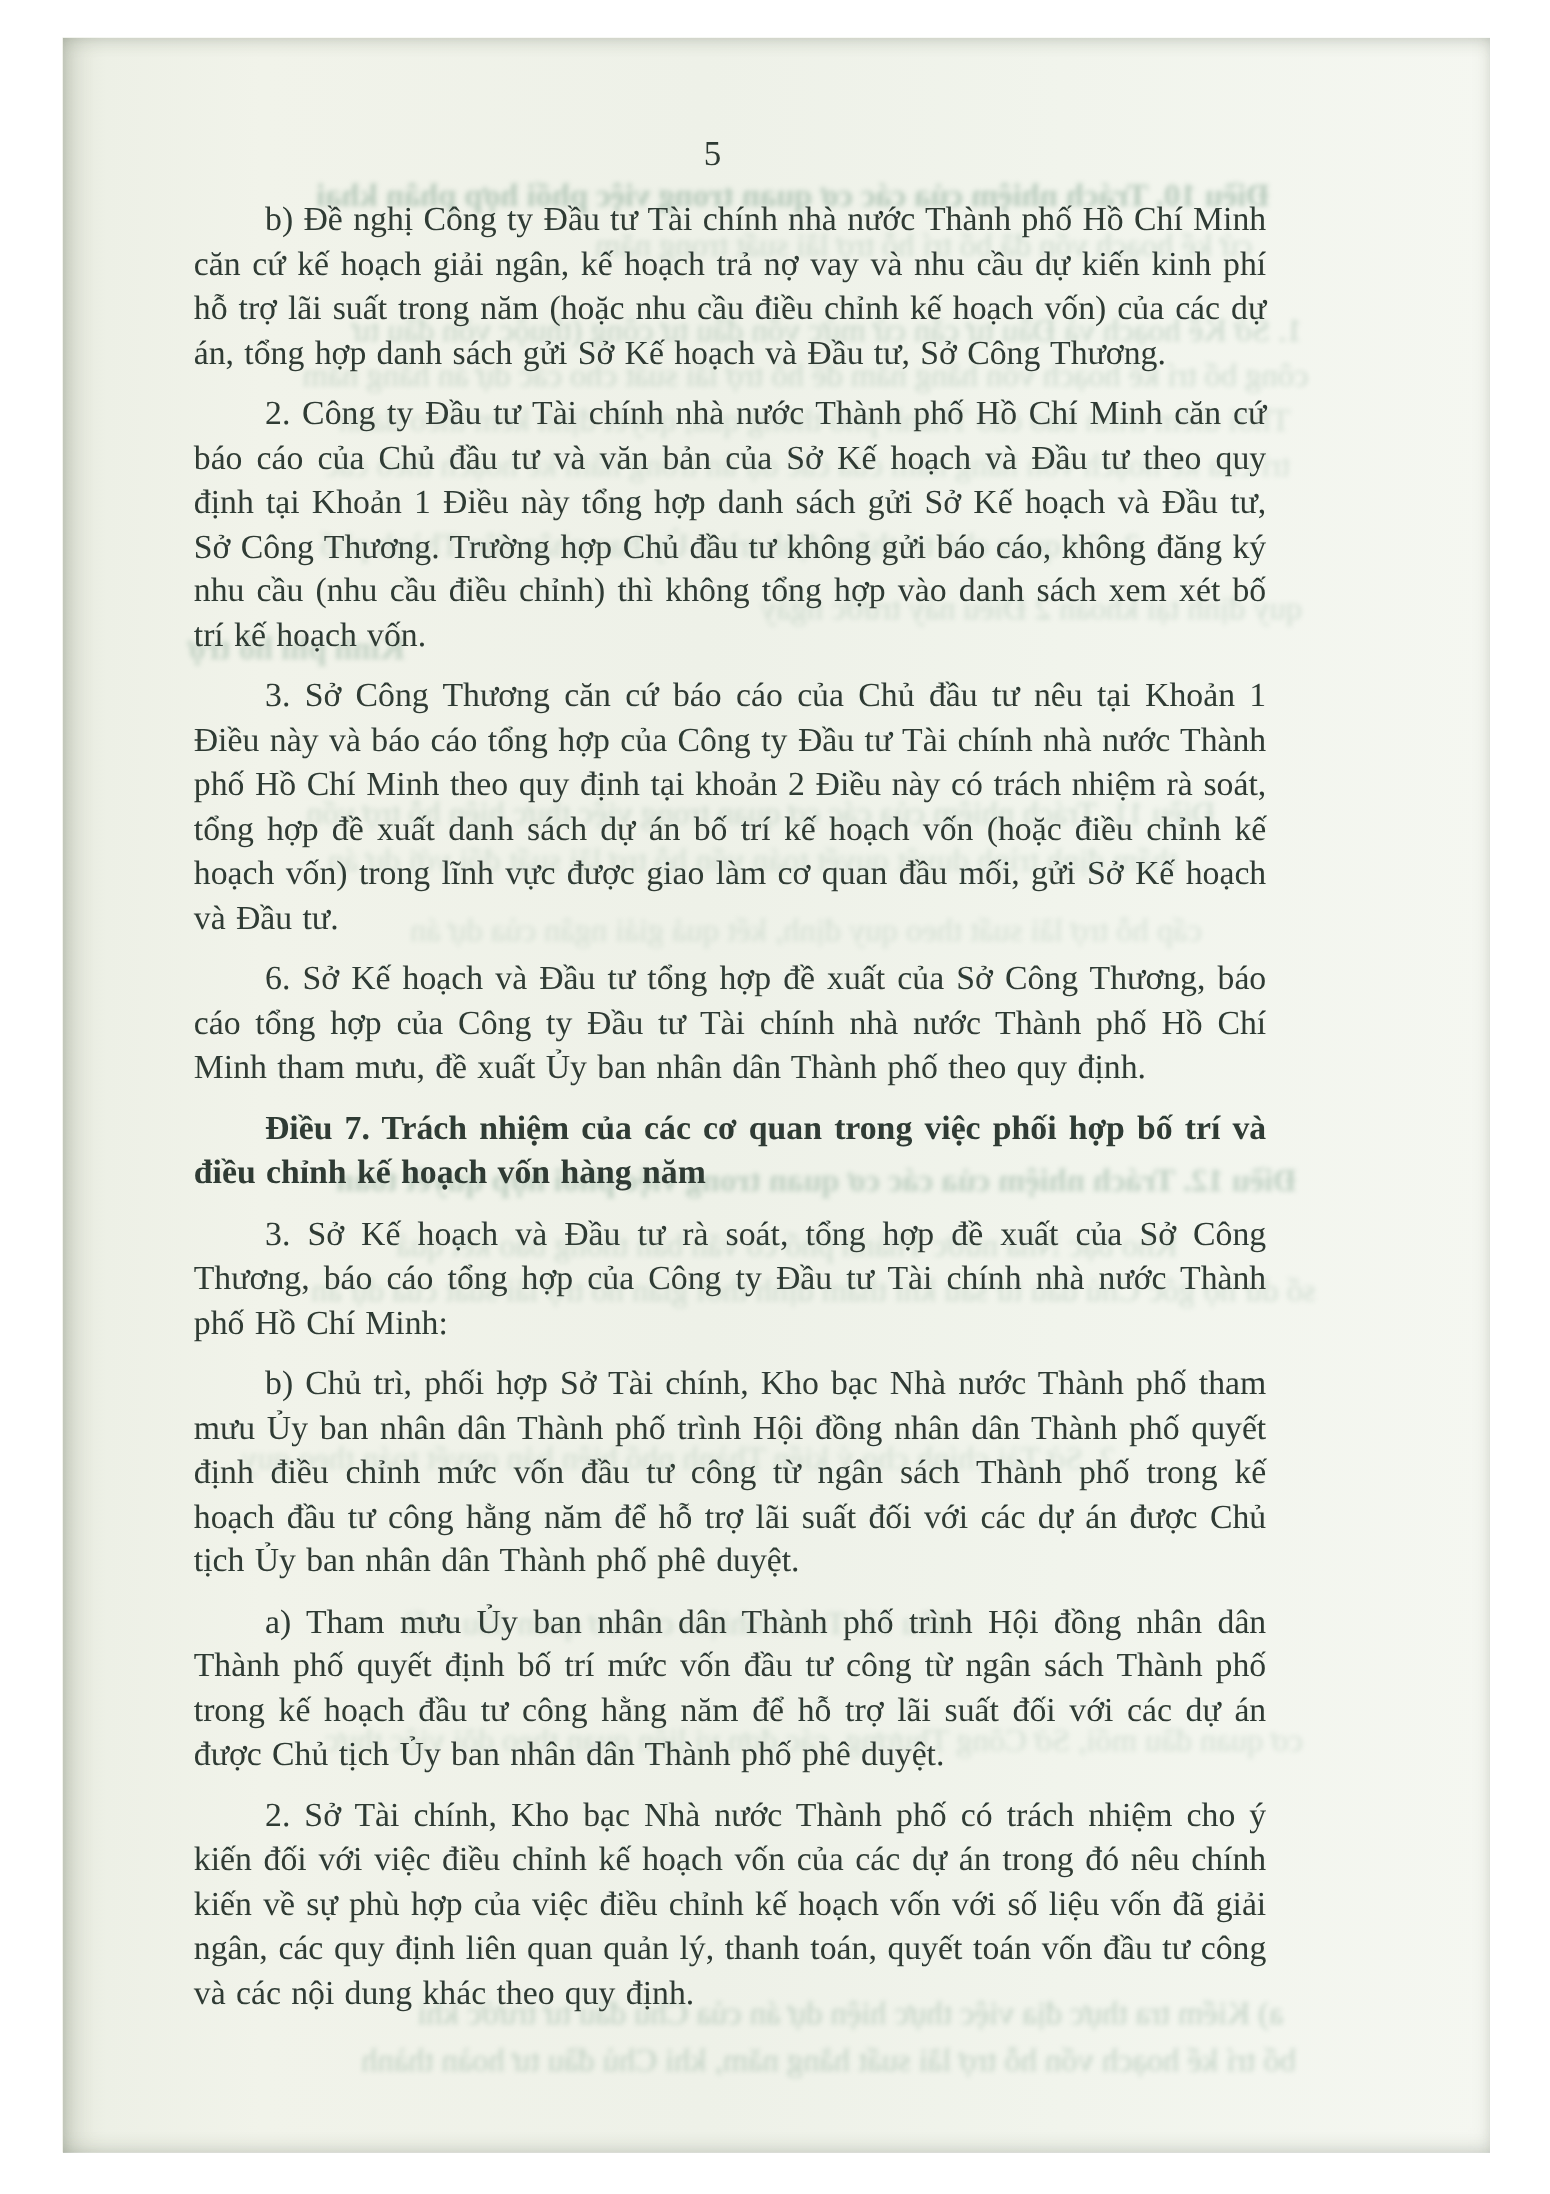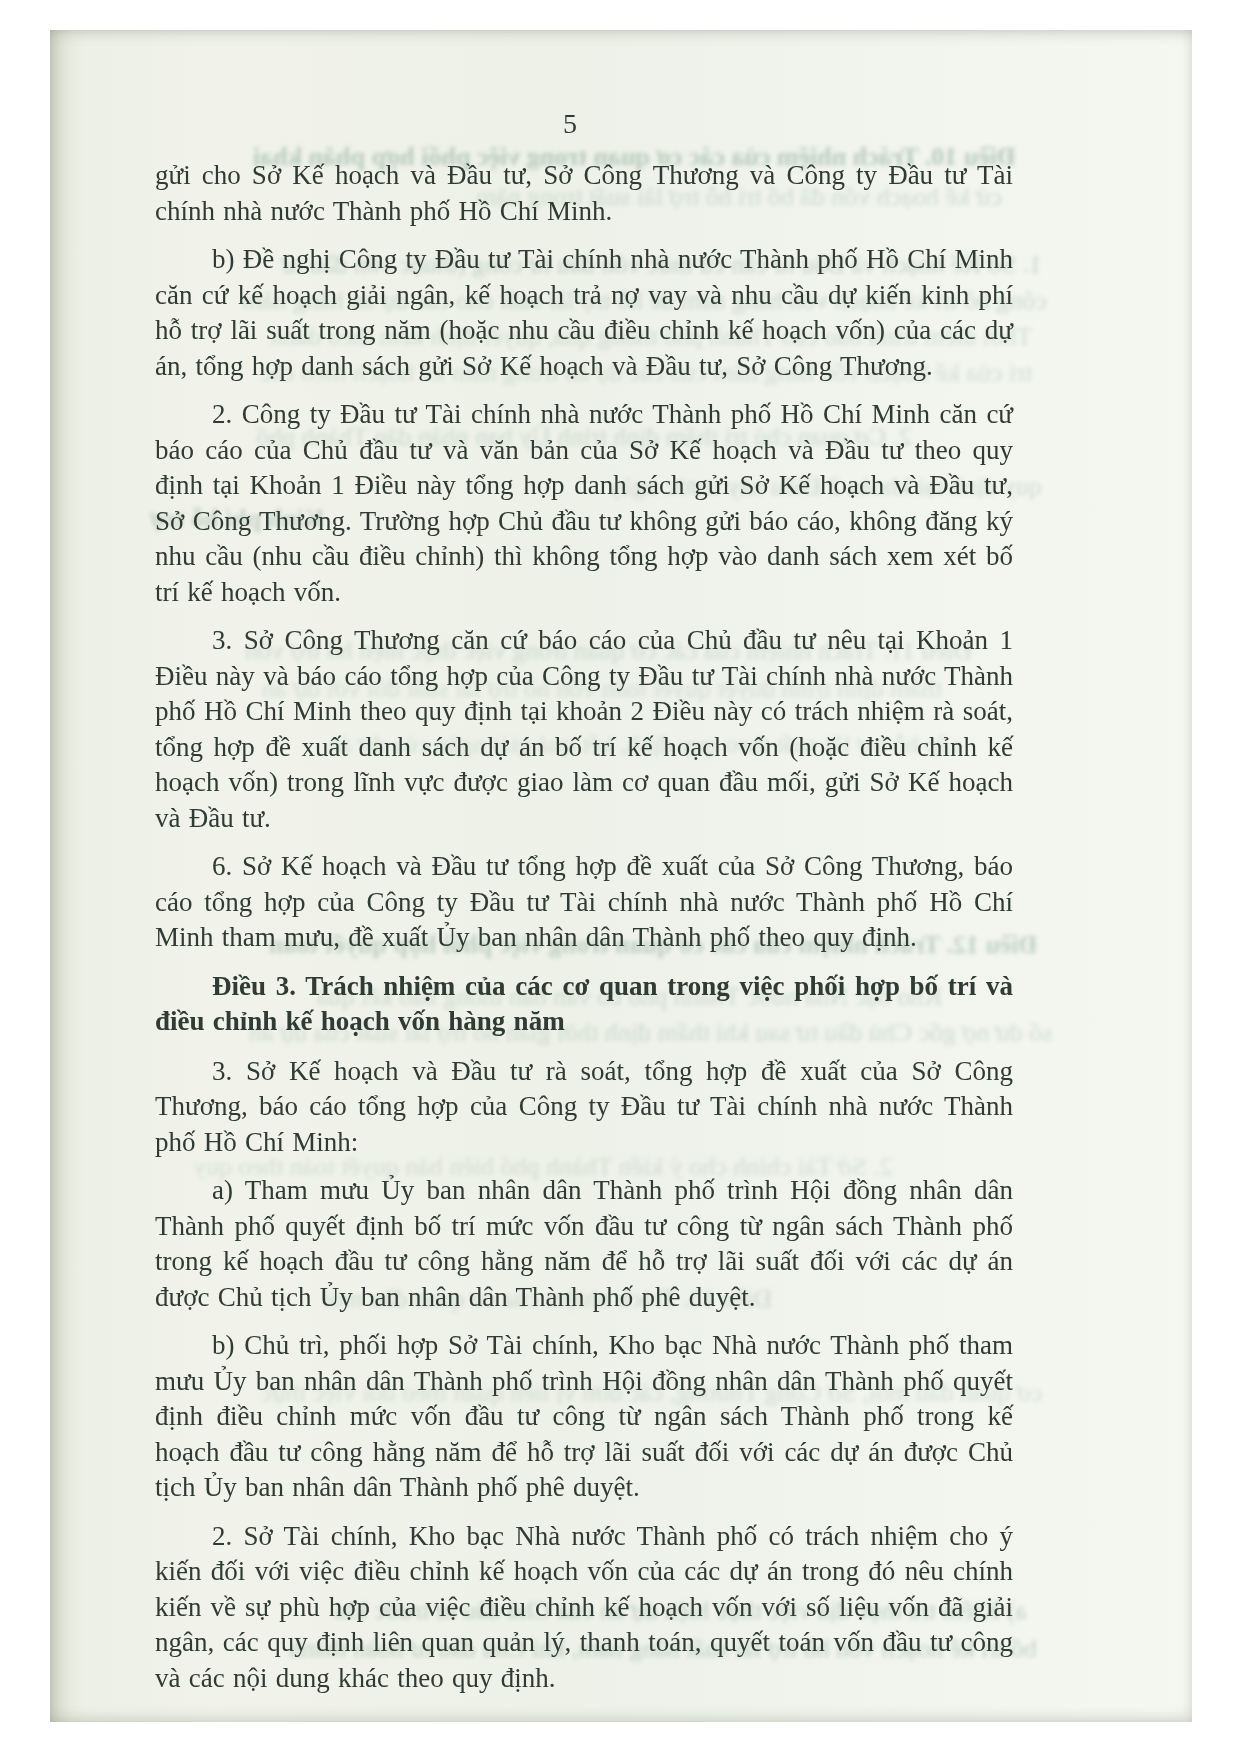--- a/index.html
+++ b/index.html
@@ -44,25 +44,24 @@
         <div class="ghost" style="top: 952px; right: 250px; opacity: 0.3;">Kho bạc Nhà nước Thành phố có văn bản thông báo kết quả</div>
         <div class="ghost" style="top: 988px; right: 140px; opacity: 0.3;">số dư nợ gốc Chủ đầu tư sau khi thẩm định thời gian hỗ trợ lãi suất của dự án</div>
         <div class="ghost" style="top: 1122px; right: 300px; opacity: 0.26;">2. Sở Tài chính cho ý kiến Thành phố biên bản quyết toán theo quy</div>
         <div class="ghost" style="top: 1254px; right: 420px; opacity: 0.3;">Điều 13. Trách nhiệm của cơ quan đầu mối</div>
         <div class="ghost" style="top: 1348px; right: 150px; opacity: 0.26;">cơ quan đầu mối, Sở Công Thương, các đơn vị liên quan theo dõi việc thực</div>
         <div class="ghost" style="top: 1566px; right: 165px; opacity: 0.42;">a) Kiểm tra thực địa việc thực hiện dự án của Chủ đầu tư trước khi</div>
         <div class="ghost" style="top: 1604px; right: 155px; opacity: 0.42;">bố trí kế hoạch vốn hỗ trợ lãi suất hằng năm, khi Chủ đầu tư hoàn thành</div>
       </div>
     <div class="page-number">5</div>
     <div class="content" id="content">
-        <p class="">gửi cho Sở Kế hoạch và Đầu tư, Sở Công Thương và Công ty Đầu tư Tài chính nhà nước Thành phố Hồ Chí Minh.</p>
         <p class="indent">b) Đề nghị Công ty Đầu tư Tài chính nhà nước Thành phố Hồ Chí Minh căn cứ kế hoạch giải ngân, kế hoạch trả nợ vay và nhu cầu dự kiến kinh phí hỗ trợ lãi suất trong năm (hoặc nhu cầu điều chỉnh kế hoạch vốn) của các dự án, tổng hợp danh sách gửi Sở Kế hoạch và Đầu tư, Sở Công Thương.</p>
         <p class="indent">2. Công ty Đầu tư Tài chính nhà nước Thành phố Hồ Chí Minh căn cứ báo cáo của Chủ đầu tư và văn bản của Sở Kế hoạch và Đầu tư theo quy định tại Khoản 1 Điều này tổng hợp danh sách gửi Sở Kế hoạch và Đầu tư, Sở Công Thương. Trường hợp Chủ đầu tư không gửi báo cáo, không đăng ký nhu cầu (nhu cầu điều chỉnh) thì không tổng hợp vào danh sách xem xét bố trí kế hoạch vốn.</p>
         <p class="indent">3. Sở Công Thương căn cứ báo cáo của Chủ đầu tư nêu tại Khoản 1 Điều này và báo cáo tổng hợp của Công ty Đầu tư Tài chính nhà nước Thành phố Hồ Chí Minh theo quy định tại khoản 2 Điều này có trách nhiệm rà soát, tổng hợp đề xuất danh sách dự án bố trí kế hoạch vốn (hoặc điều chỉnh kế hoạch vốn) trong lĩnh vực được giao làm cơ quan đầu mối, gửi Sở Kế hoạch và Đầu tư.</p>
         <p class="indent">6. Sở Kế hoạch và Đầu tư tổng hợp đề xuất của Sở Công Thương, báo cáo tổng hợp của Công ty Đầu tư Tài chính nhà nước Thành phố Hồ Chí Minh tham mưu, đề xuất Ủy ban nhân dân Thành phố theo quy định.</p>
-        <p class="indent heading">Điều 3. Trách nhiệm của các cơ quan trong việc phối hợp bố trí và điều chỉnh kế hoạch vốn hàng năm</p>
+        <p class="indent heading">Điều 7. Trách nhiệm của các cơ quan trong việc phối hợp bố trí và điều chỉnh kế hoạch vốn hàng năm</p>
         <p class="indent">3. Sở Kế hoạch và Đầu tư rà soát, tổng hợp đề xuất của Sở Công Thương, báo cáo tổng hợp của Công ty Đầu tư Tài chính nhà nước Thành phố Hồ Chí Minh:</p>
+        <p class="indent">b) Chủ trì, phối hợp Sở Tài chính, Kho bạc Nhà nước Thành phố tham mưu Ủy ban nhân dân Thành phố trình Hội đồng nhân dân Thành phố quyết định điều chỉnh mức vốn đầu tư công từ ngân sách Thành phố trong kế hoạch đầu tư công hằng năm để hỗ trợ lãi suất đối với các dự án được Chủ tịch Ủy ban nhân dân Thành phố phê duyệt.</p>
         <p class="indent">a) Tham mưu Ủy ban nhân dân Thành phố trình Hội đồng nhân dân Thành phố quyết định bố trí mức vốn đầu tư công từ ngân sách Thành phố trong kế hoạch đầu tư công hằng năm để hỗ trợ lãi suất đối với các dự án được Chủ tịch Ủy ban nhân dân Thành phố phê duyệt.</p>
-        <p class="indent">b) Chủ trì, phối hợp Sở Tài chính, Kho bạc Nhà nước Thành phố tham mưu Ủy ban nhân dân Thành phố trình Hội đồng nhân dân Thành phố quyết định điều chỉnh mức vốn đầu tư công từ ngân sách Thành phố trong kế hoạch đầu tư công hằng năm để hỗ trợ lãi suất đối với các dự án được Chủ tịch Ủy ban nhân dân Thành phố phê duyệt.</p>
         <p class="indent">2. Sở Tài chính, Kho bạc Nhà nước Thành phố có trách nhiệm cho ý kiến đối với việc điều chỉnh kế hoạch vốn của các dự án trong đó nêu chính kiến về sự phù hợp của việc điều chỉnh kế hoạch vốn với số liệu vốn đã giải ngân, các quy định liên quan quản lý, thanh toán, quyết toán vốn đầu tư công và các nội dung khác theo quy định.</p>
       </div>
   </div>
 </div>
 
 </body></html>

